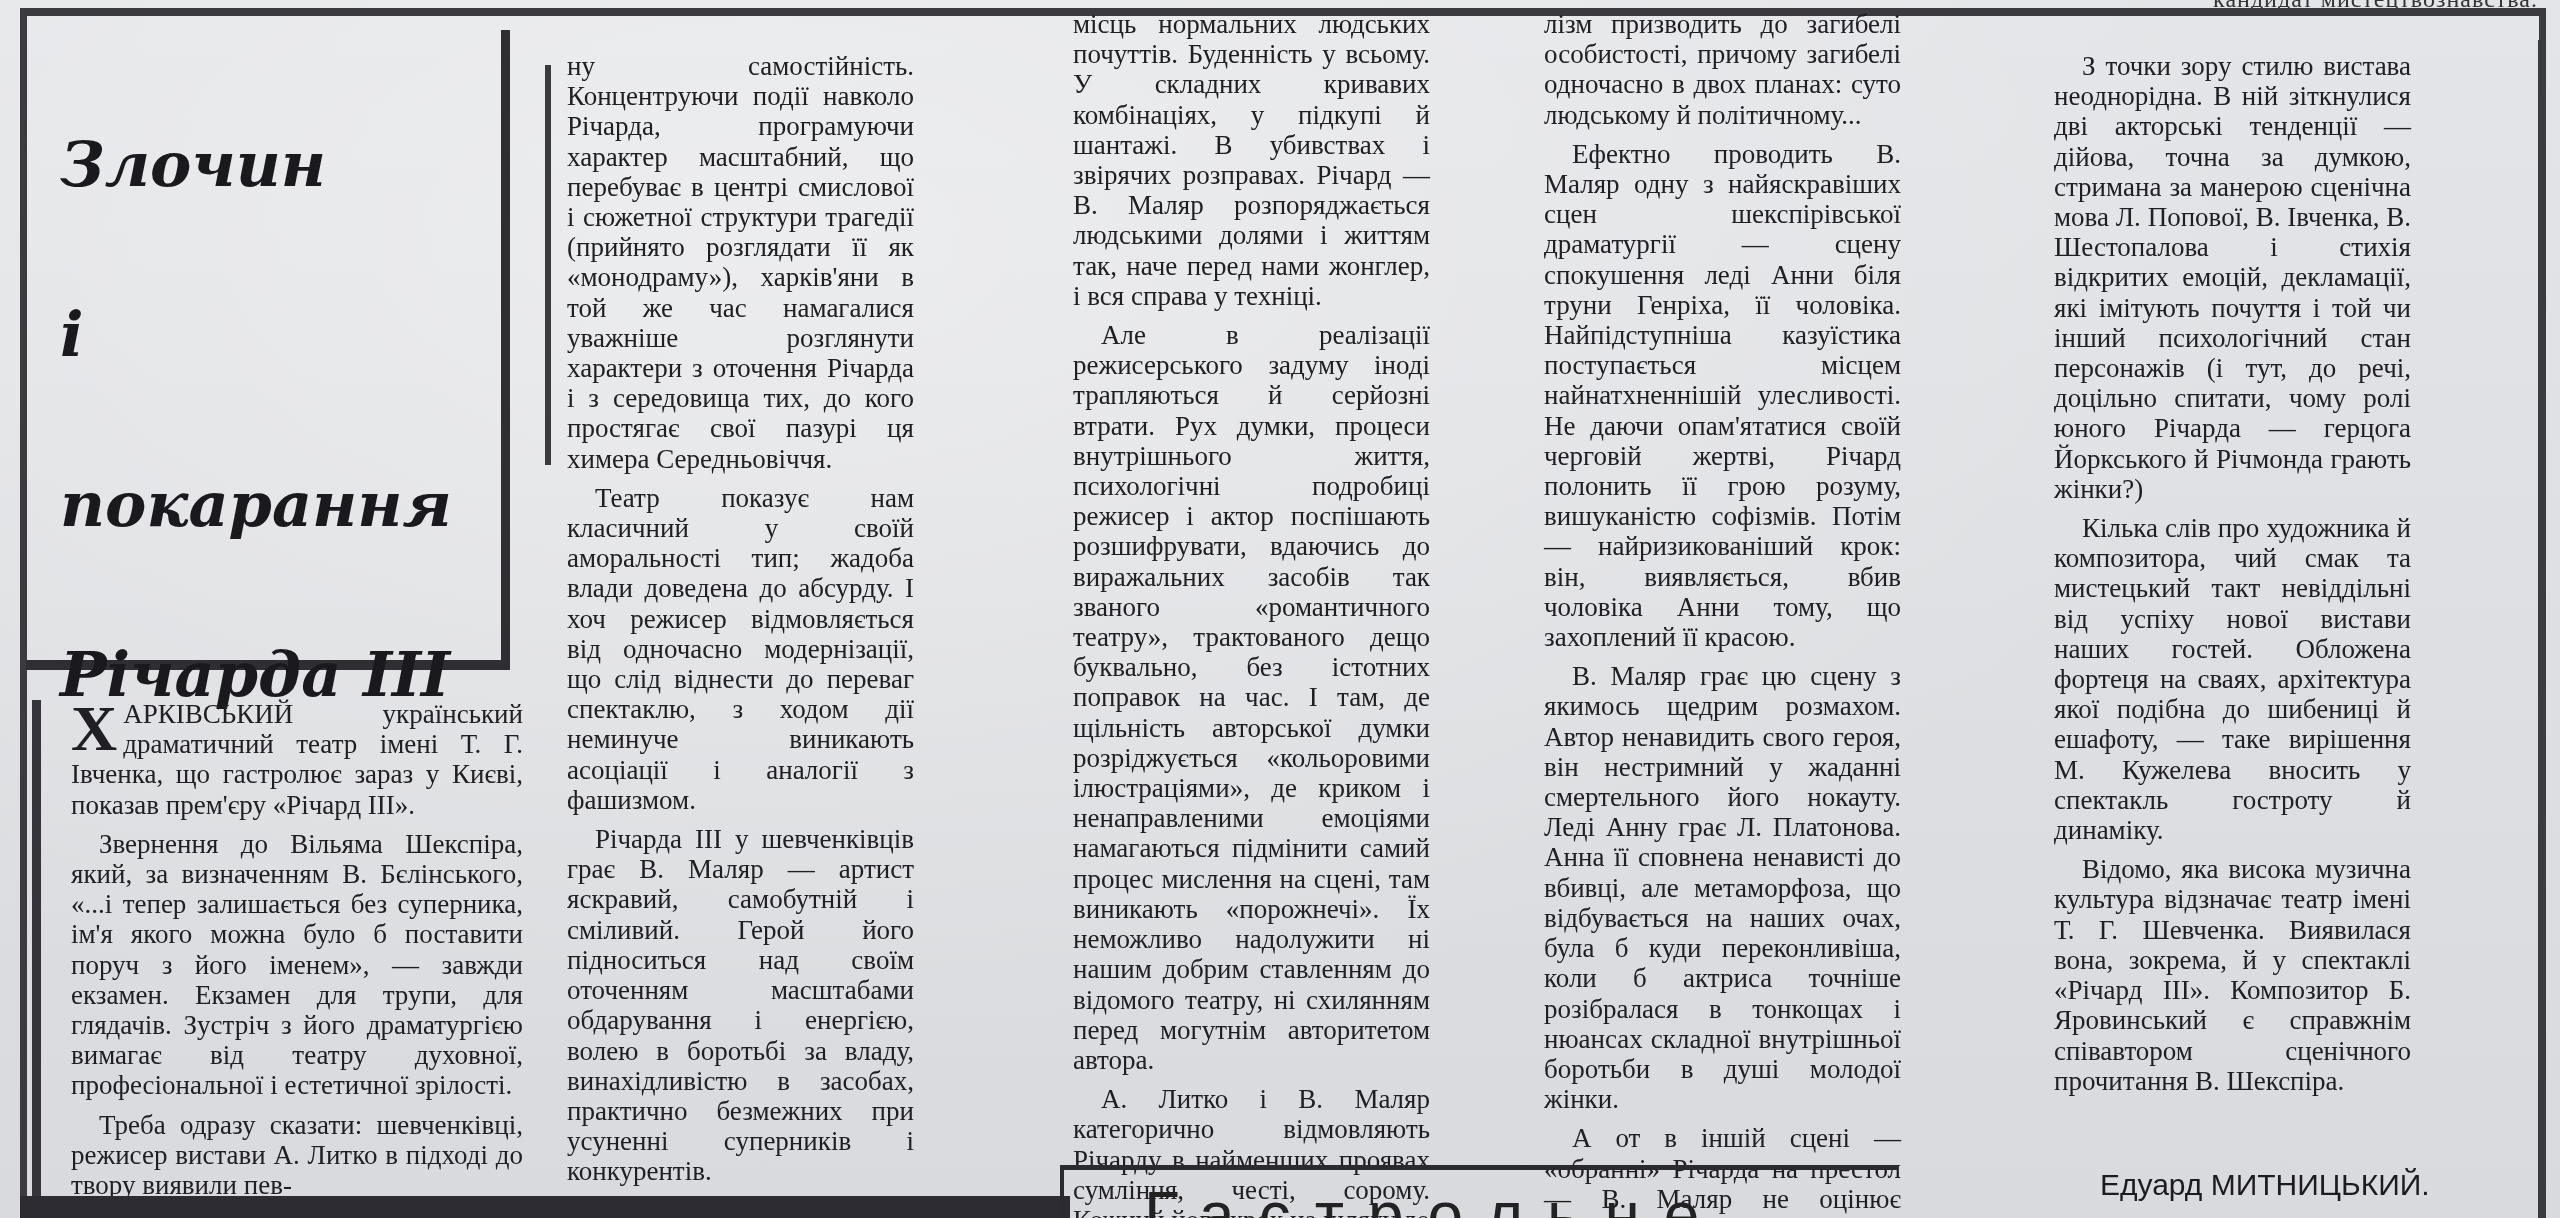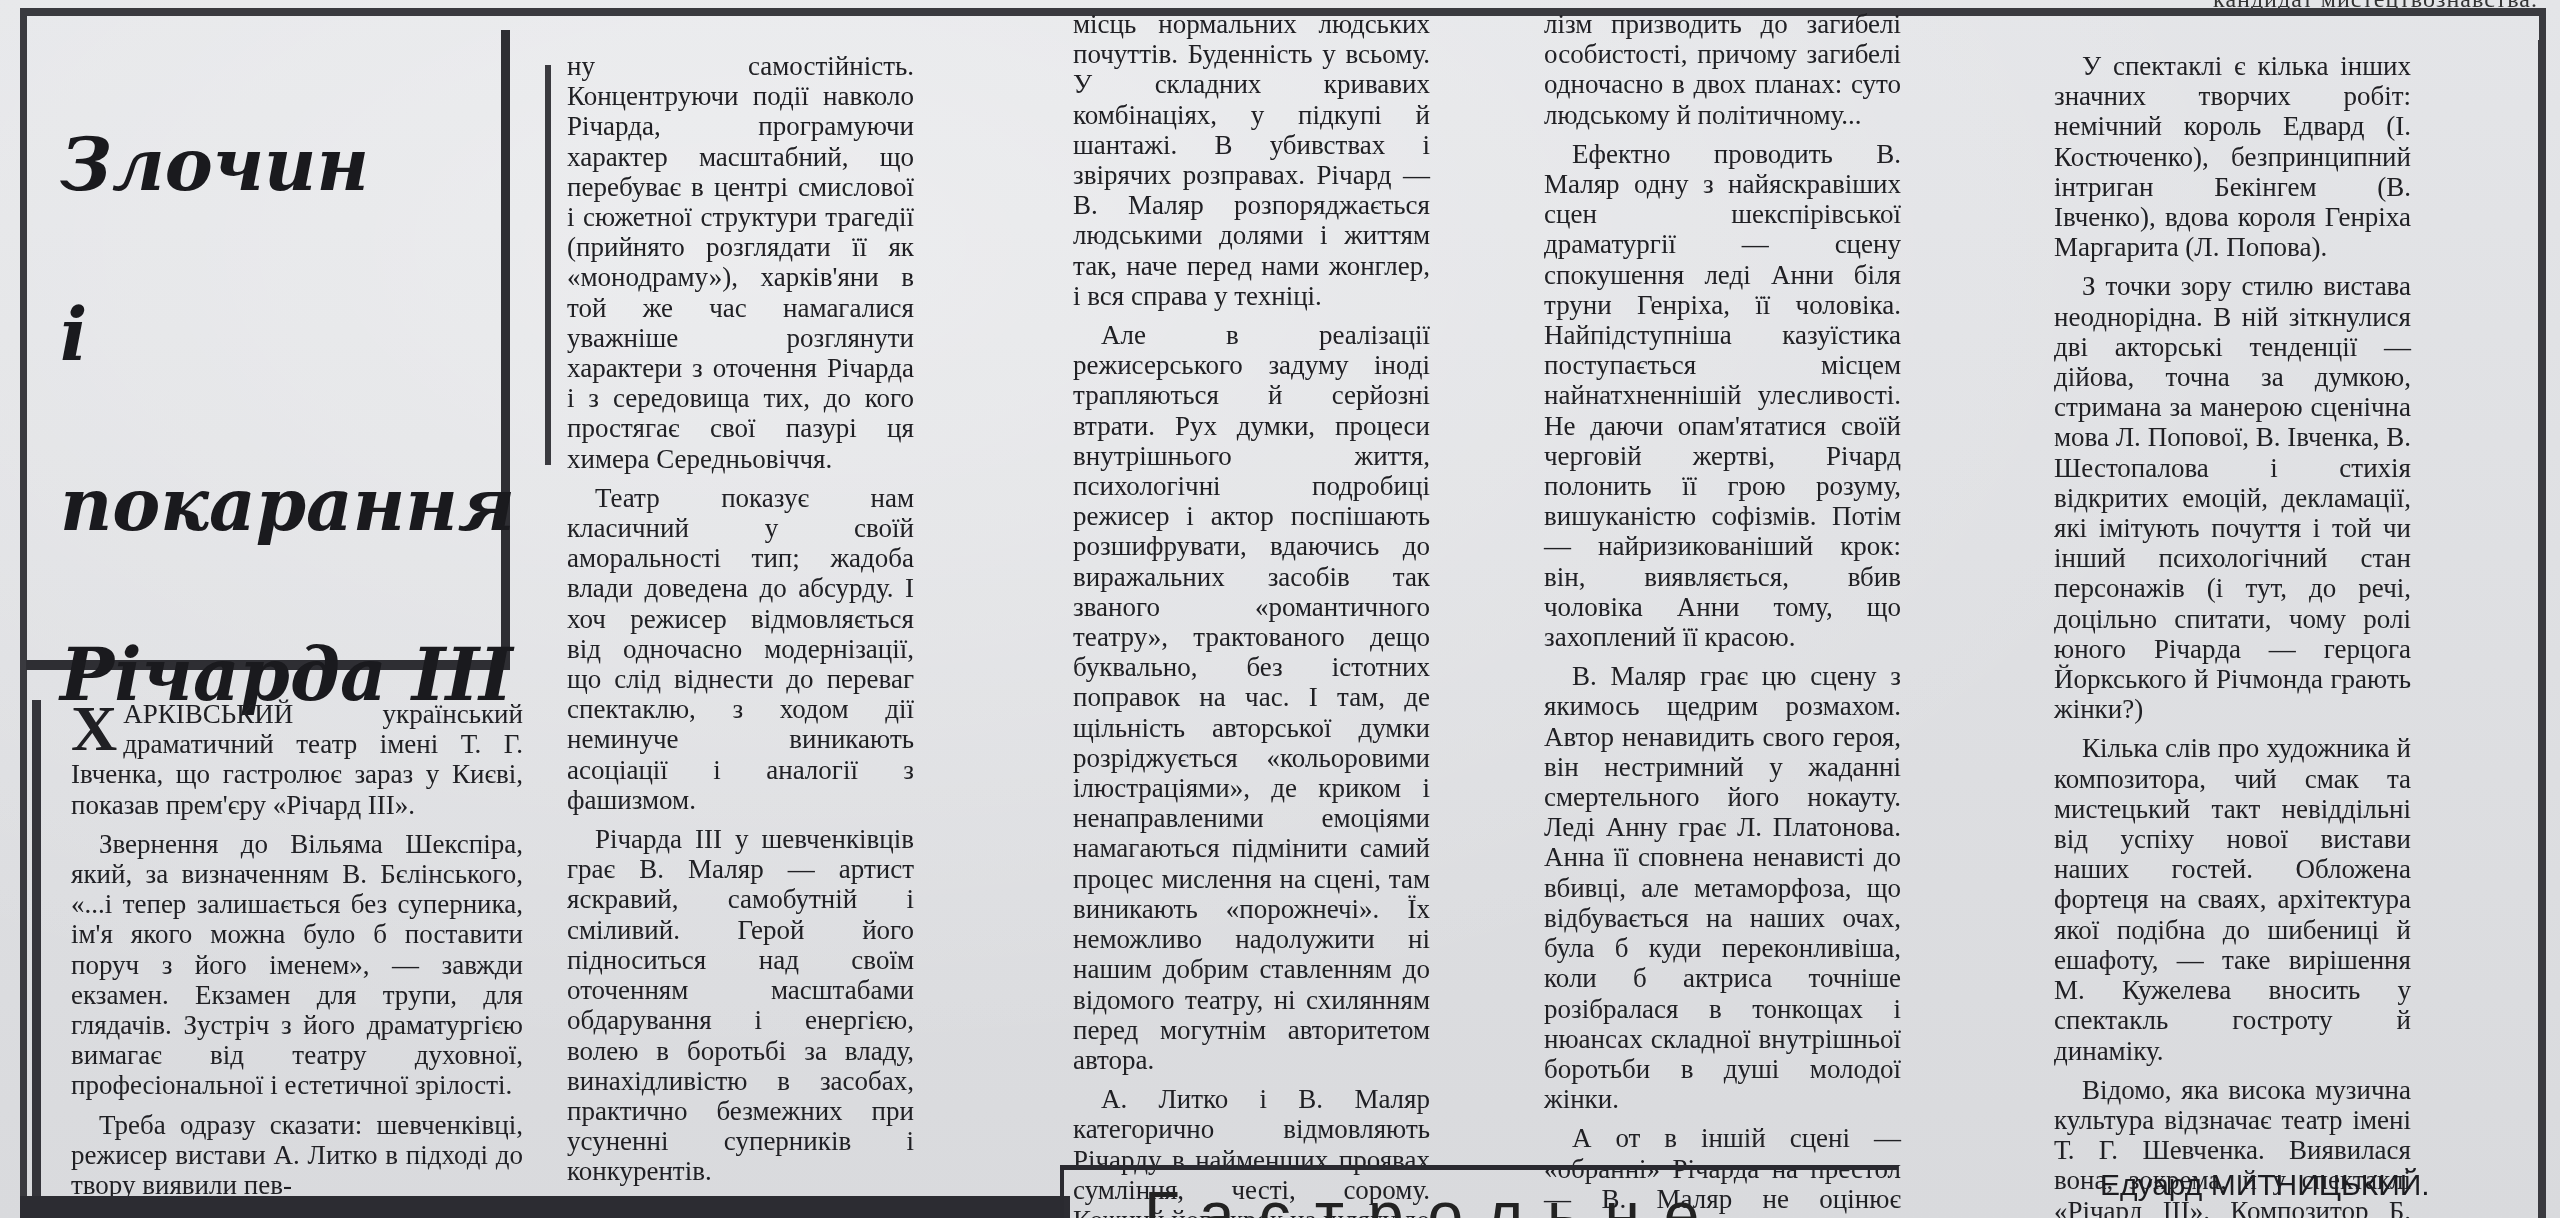--- a/index.html
+++ b/index.html
@@ -3,21 +3,21 @@
 <meta charset="utf-8">
 <style>
   html,body{margin:0;padding:0;}
   body{width:2560px;height:1218px;overflow:hidden;background:#dfe0e3;position:relative;font-family:"Liberation Serif","DejaVu Serif",serif;color:#1c1c20;}
   .paper{position:absolute;inset:0;background:
     radial-gradient(ellipse at 30% 20%, rgba(255,255,255,0.35), rgba(0,0,0,0) 60%),
     linear-gradient(#e4e5e8,#d9dadd);}
   .top-note{position:absolute;right:22px;top:-14px;font-size:24px;color:#333;letter-spacing:1px;}
   .frame{position:absolute;left:20px;top:8px;width:2526px;height:1200px;border-top:8px solid #3a3a3f;border-left:7px solid #3a3a3f;border-right:7px solid #3a3a3f;box-sizing:border-box;}
   .title-box{position:absolute;left:26px;top:30px;width:484px;height:640px;border:4px solid #2e2e33;border-right-width:9px;border-bottom-width:10px;box-sizing:border-box;border-top:none;border-left:none;}
-  .title{position:absolute;left:60px;top:80px;font-family:"DejaVu Serif","Liberation Serif",serif;font-style:italic;font-size:72px;line-height:170px;color:#1a1a1e;margin:0;}
+  .title{position:absolute;left:60px;top:80px;font-family:"DejaVu Serif","Liberation Serif",serif;font-style:italic;font-size:62px;line-height:170px;color:#1a1a1e;margin:0;}
   .title span{display:block;}
   .col{position:absolute;font-size:27px;line-height:30.2px;text-align:justify;color:#202024;}
   .col p{margin:9px;text-indent:28px;}
   .col p.noindent{text-indent:0;}
   .col1{left:62px;top:690px;width:470px;}
   .col2{left:558px;top:42px;width:365px;}
   .col3{left:1064px;top:0px;width:375px;}
   .col4{left:1535px;top:0px;width:375px;}
   .col5{left:2045px;top:42px;width:375px;}
   .rule-left{position:absolute;left:32px;top:700px;width:9px;height:500px;background:#34343a;}
@@ -68,21 +68,20 @@
   </div>
 
   <div class="col col4">
     <p class="noindent">лізм призводить до загибелі особистості, причому загибелі одночасно в двох планах: суто людському й політичному...</p>
     <p>Ефектно проводить В. Маляр одну з найяскравіших сцен шекспірівської драматургії — сцену спокушення леді Анни біля труни Генріха, її чоловіка. Найпідступніша казуїстика поступається місцем найнатхненнішій улесливості. Не даючи опам'ятатися своїй черговій жертві, Річард полонить її грою розуму, вишуканістю софізмів. Потім — найризикованіший крок: він, виявляється, вбив чоловіка Анни тому, що захоплений її красою.</p>
     <p>В. Маляр грає цю сцену з якимось щедрим розмахом. Автор ненавидить свого героя, він нестримний у жаданні смертельного його нокауту. Леді Анну грає Л. Платонова. Анна її сповнена ненависті до вбивці, але метаморфоза, що відбувається на наших очах, була б куди переконливіша, коли б актриса точніше розібралася в тонкощах і нюансах складної внутрішньої боротьби в душі молодої жінки.</p>
     <p>А от в іншій сцені — «обранні» Річарда на престол — В. Маляр не оцінює серйозності можливих наслідків цієї інсценізованої «коронації» (народ благає Річарда стати королем — яка була б прекрасна реклама!) Сцена прочитана постановником як відвертий фарс.</p>
   </div>
 
   <div class="col col5">
-    <p>У спектаклі є кілька інших значних творчих робіт: немічний король Едвард (І. Костюченко), безпринципний інтриган Бекінгем (В. Івченко), вдова короля Генріха Маргарита (Л. Попова).</p>
     <p>З точки зору стилю вистава неоднорідна. В ній зіткнулися дві акторські тенденції — дійова, точна за думкою, стримана за манерою сценічна мова Л. Попової, В. Івченка, В. Шестопалова і стихія відкритих емоцій, декламації, які імітують почуття і той чи інший психологічний стан персонажів (і тут, до речі, доцільно спитати, чому ролі юного Річарда — герцога Йоркського й Річмонда грають жінки?)</p>
     <p>Кілька слів про художника й композитора, чий смак та мистецький такт невіддільні від успіху нової вистави наших гостей. Обложена фортеця на сваях, архітектура якої подібна до шибениці й ешафоту, — таке вирішення М. Кужелева вносить у спектакль гостроту й динаміку.</p>
     <p>Відомо, яка висока музична культура відзначає театр імені Т. Г. Шевченка. Виявилася вона, зокрема, й у спектаклі «Річард III». Композитор Б. Яровинський є справжнім співавтором сценічного прочитання В. Шекспіра.</p>
 
   </div>
 
   <div class="signature">Едуард МИТНИЦЬКИЙ.</div>
 
   <div class="bottom-bar"></div>
   <div class="next-box">

